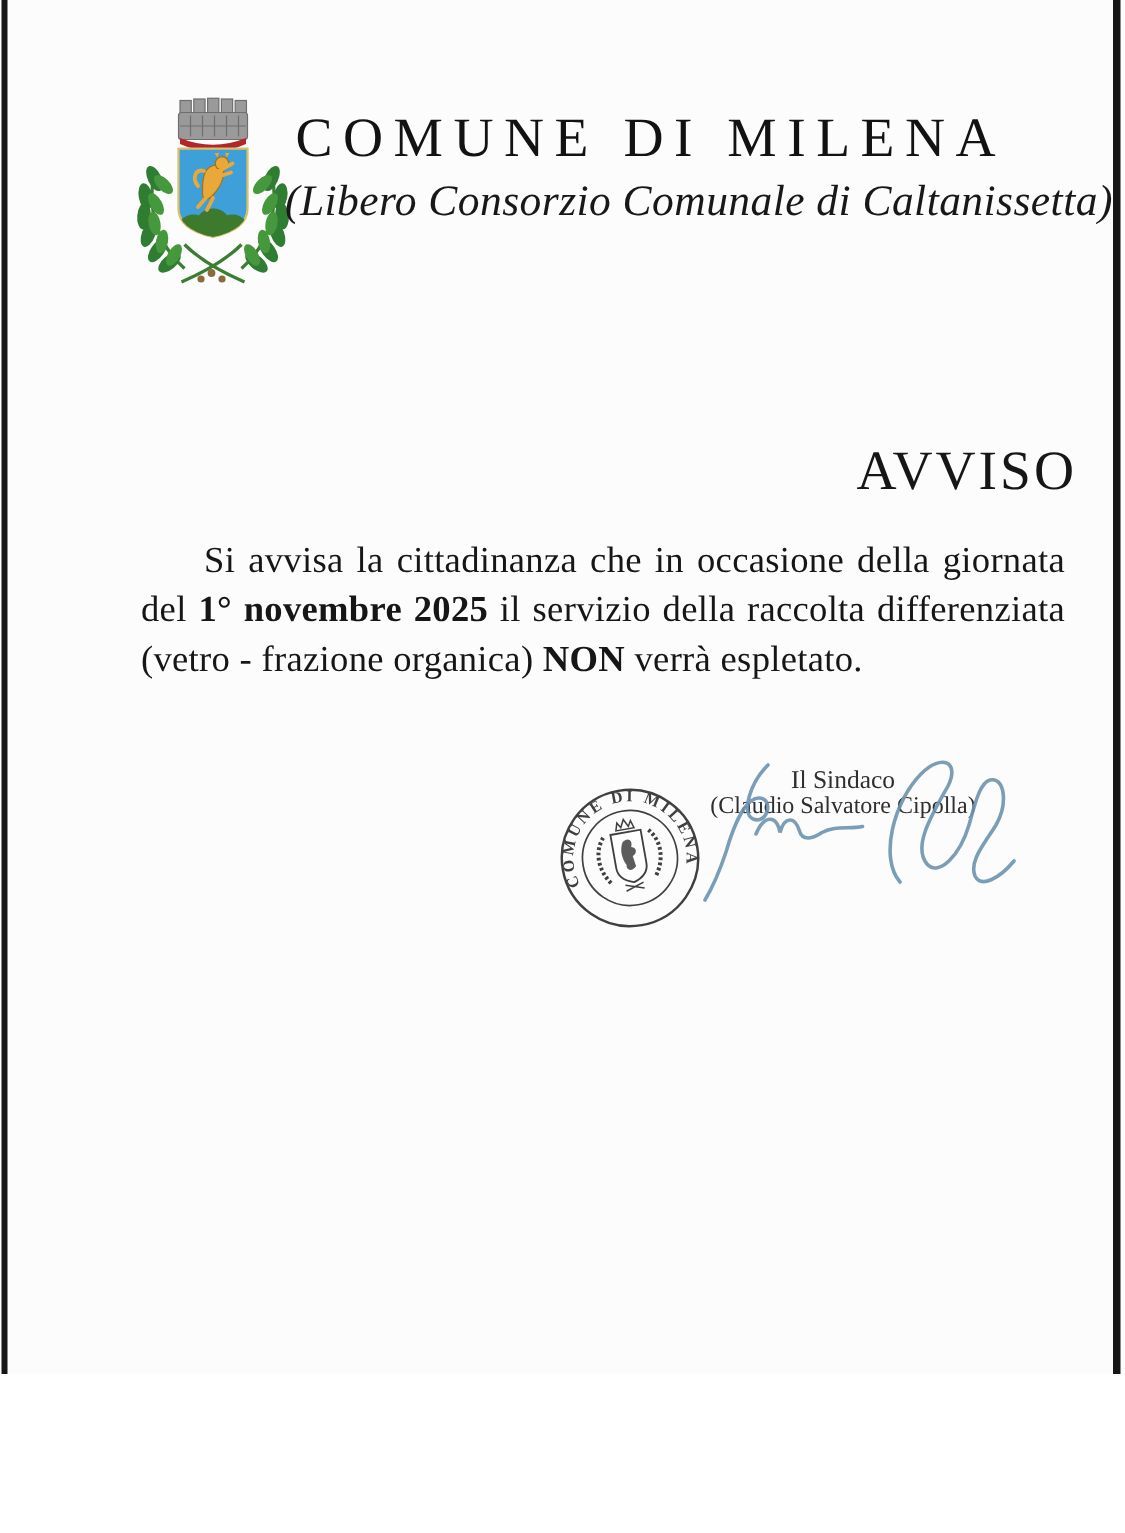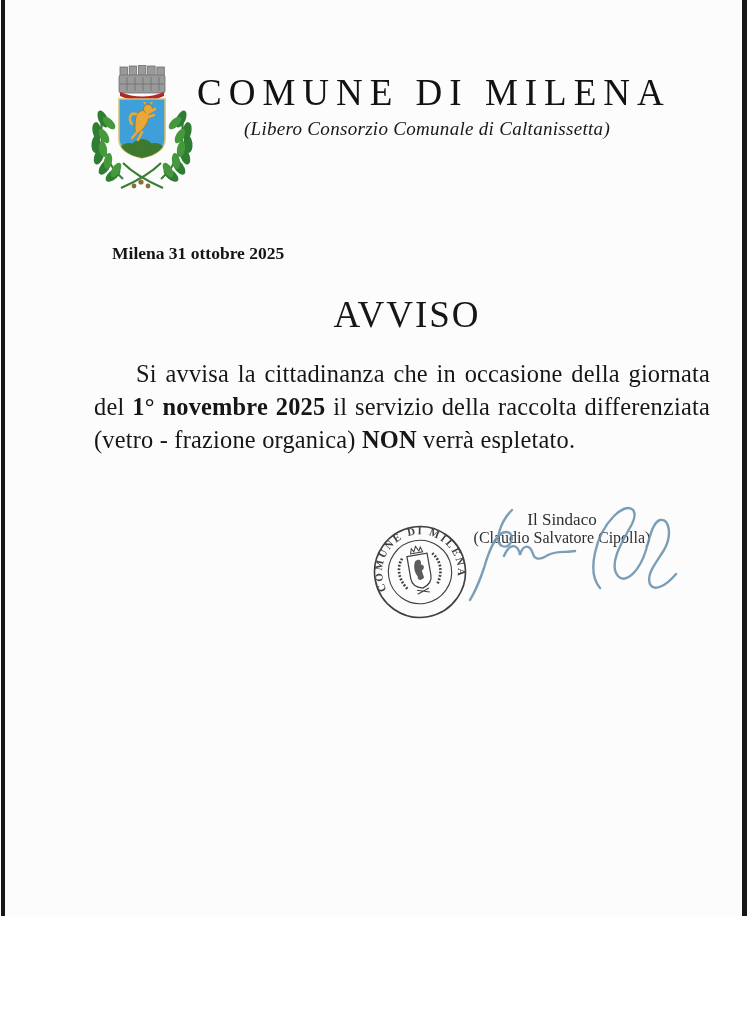--- a/index.html
+++ b/index.html
@@ -17,28 +17,28 @@
   .edge-bottom{left:2px;top:1017px;width:745px;height:3px;}
 
   .letterhead{position:absolute;left:0;top:0;width:750px;height:210px;}
   .crest{position:absolute;left:83px;top:61px;width:118px;height:133px;}
   .title-block{position:absolute;left:190px;top:74px;width:474px;text-align:center;}
   .muni-title{
     font-size:37px;line-height:1.05;font-weight:400;color:#121212;
     letter-spacing:7px;text-indent:7px;white-space:nowrap;
   }
   .muni-subtitle{
-    margin-top:5px;font-size:19px;font-style:italic;color:#181818;letter-spacing:0.3px;
+    margin-top:5px;font-size:29px;font-style:italic;color:#181818;letter-spacing:0.3px;
     white-space:nowrap;
   }
 
   .date-line{position:absolute;left:112px;top:243px;font-size:17.5px;font-weight:bold;color:#151515;}
 
   .notice-title{
-    position:absolute;left:96px;top:293px;width:622px;text-align:center;
+    position:absolute;left:96px;top:293px;width:622px;text-align:right;
     font-size:37px;letter-spacing:2px;color:#161616;
   }
   .notice-body{
     position:absolute;left:78px;top:341px;width:616px;margin:16px;
     font-size:24.4px;line-height:33px;text-align:justify;text-indent:42px;
     letter-spacing:0.2px;color:#161616;
   }
   .notice-body b{font-weight:bold;}
 
   .sig-area{position:absolute;left:360px;top:490px;width:360px;height:150px;}
@@ -145,21 +145,20 @@
         </g>
       </g>
     </svg>
 
     <div class="title-block">
       <div class="muni-title">COMUNE DI MILENA</div>
       <div class="muni-subtitle">(Libero Consorzio Comunale di Caltanissetta)</div>
     </div>
   </header>
 
-  <div class="date-line">Milena 31 ottobre 2025</div>
 
   <div class="notice-title">AVVISO</div>
 
   <p class="notice-body"><span>Si avvisa la cittadinanza che in occasione della giornata del </span><b>1° novembre 2025</b><span> il servizio della raccolta differenziata (vetro - frazione organica) </span><b>NON</b><span> verrà espletato.</span></p>
 
   <div class="sig-area">
 
     <svg class="stamp" viewBox="-47 -47 94 94">
       <g transform="rotate(-10)" stroke="#3f3f3f" fill="none">
         <circle r="44.5" stroke-width="1.6"></circle>

